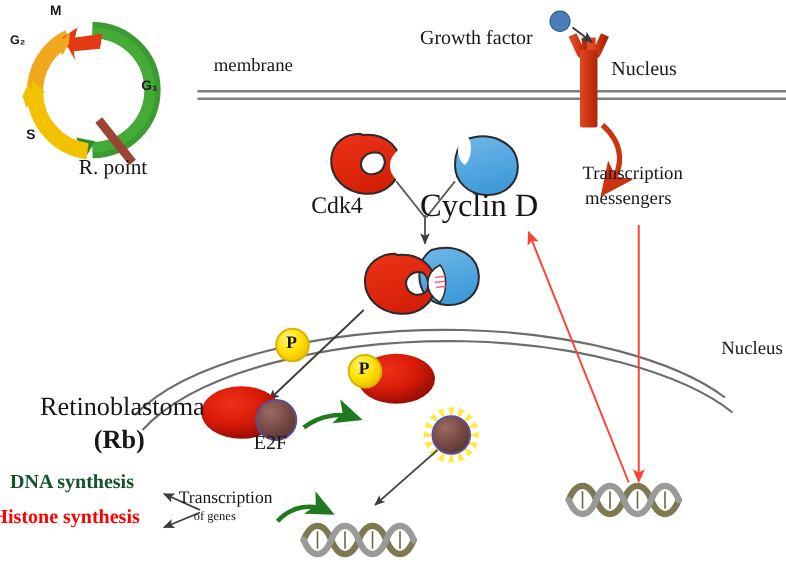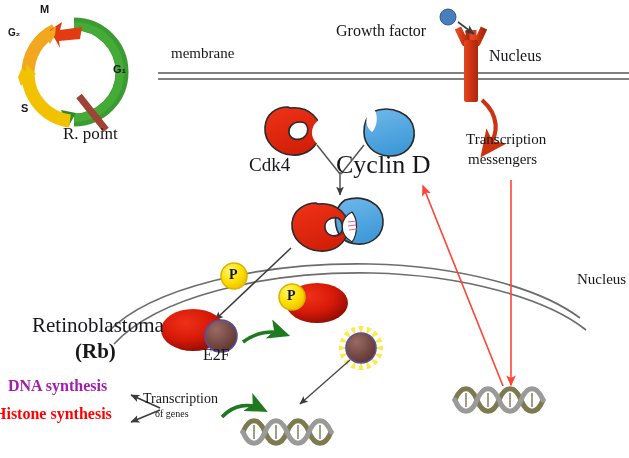--- a/index.html
+++ b/index.html
@@ -302,18 +302,18 @@
 
   <div class="lbl serif" style="left:32px;top:315px;font-size:21px;">Retinoblastoma</div>
   <div class="lbl serif" style="left:75px;top:341px;font-size:21px;font-weight:bold;">(Rb)</div>
   <div class="lbl serif" style="left:203px;top:347px;font-size:16px;">E2F</div>
 
   <div class="lbl serif" style="left:229px;top:268px;font-size:14px;font-weight:bold;">P</div>
   <div class="lbl serif" style="left:287px;top:289px;font-size:14px;font-weight:bold;">P</div>
 
   <div class="lbl serif" style="left:577px;top:272px;font-size:15px;">Nucleus</div>
 
-  <div class="lbl serif" style="left:8px;top:378px;font-size:16px;font-weight:bold;color:#a21caf;">DNA synthesis</div>
+  <div class="lbl serif" style="left:8px;top:378px;font-size:16px;font-weight:bold;color:#14532d;">DNA synthesis</div>
   <div class="lbl serif" style="left:-6px;top:406px;font-size:16px;font-weight:bold;color:#ff0000;">Histone synthesis</div>
   <div class="lbl serif" style="left:143px;top:392px;font-size:14px;">Transcription</div>
   <div class="lbl serif" style="left:155px;top:409px;font-size:10px;">of genes</div>
 
 </div>
 
 </body></html>

